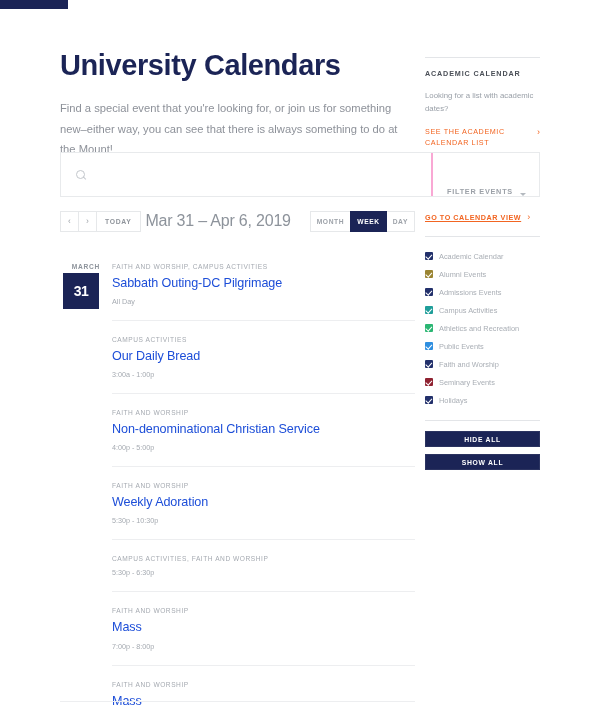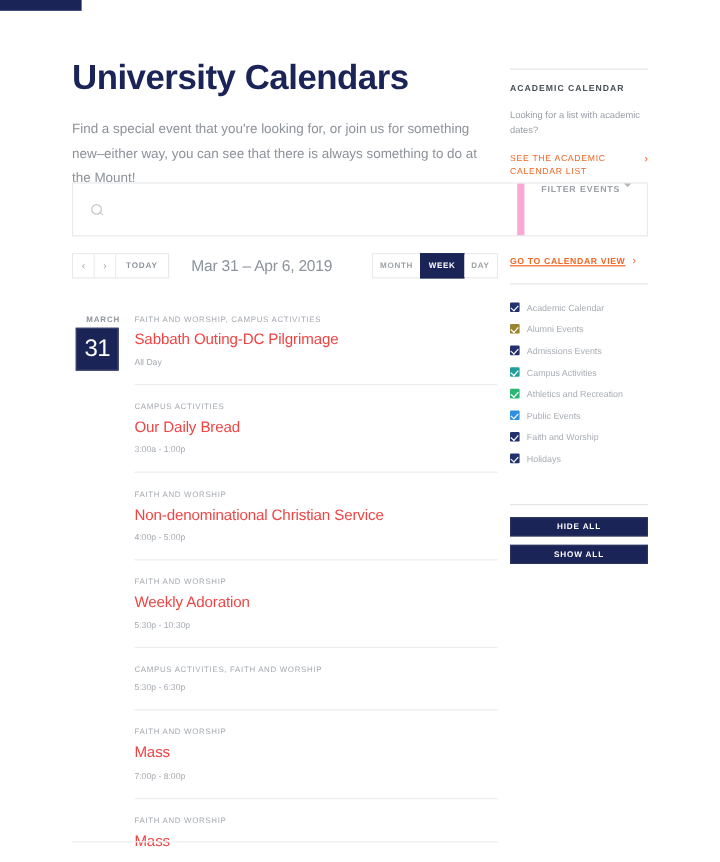--- a/index.html
+++ b/index.html
@@ -140,23 +140,23 @@
     outline: none;
     font-family: "Liberation Sans", sans-serif;
     font-size: 9.5px;
     color: #6f747c;
     width: 100%;
     background: transparent;
   }
   .search-input::placeholder { color: #b7bcc2; }
   .filter-area {
     width: 108px;
-    border-left: 6px solid #f9a8d4;
-    display: flex;
-    align-items: flex-start;
+    border-left: 2px solid #f9a8d4;
+    display: flex;
+    align-items: flex-end;
     justify-content: space-between;
     padding: 0 13px 0 14px;
     cursor: pointer;
   }
   .filter-label {
     font-size: 7.3px;
     font-weight: bold;
     letter-spacing: 0.75px;
     color: #9ca1a8;
     text-transform: uppercase;
@@ -198,21 +198,21 @@
     font-weight: bold;
     letter-spacing: 0.7px;
     color: #8f949b;
     border-right: none;
     padding: 0 8px;
     text-transform: uppercase;
   }
   .cal-range {
     flex: 1;
     text-align: center;
-    font-size: 13px;
+    font-size: 16px;
     color: #8d939b;
     letter-spacing: -0.2px;
     padding-right: 14px;
   }
   .viewgroup {
     display: flex;
     border: 1px solid #e6e8ea;
     height: 21px;
   }
   .viewbtn {
@@ -335,22 +335,22 @@
     text-transform: uppercase;
   }
   .day-num {
     margin-top: 4px;
     width: 34px; height: 34px;
     margin-left: 4px;
     background: #1b2456;
     border: 2px solid #1b2456;
     outline: 1px solid #1b2456;
     color: #ffffff;
-    font-size: 20px;
-    font-weight: normal;
+    font-size: 14px;
+    font-weight: bold;
     display: flex;
     align-items: center;
     justify-content: center;
     letter-spacing: -0.5px;
   }
   .day-events { flex: 1; }
 
   .event-item {
     padding: 15px 0 14px 0;
     border-bottom: 1px solid #edeef0;
@@ -359,21 +359,21 @@
   .event-item:first-child { padding-top: 17px; }
   .event-cats {
     font-size: 6.6px;
     letter-spacing: 0.55px;
     color: #a5aab1;
     text-transform: uppercase;
   }
   .event-title {
     margin-top: 6px;
     font-size: 12.6px;
-    color: #ef4444;
+    color: #1d4ed8;
     letter-spacing: -0.1px;
     line-height: 1.2;
   }
   .event-time {
     margin-top: 6px;
     font-size: 7.2px;
     color: #a5aab1;
   }
   .bottom-rule {
     position: absolute;
@@ -458,20 +458,24 @@
     </label>
     <label class="filter-row">
       <span class="cbox" style="background:#2f8fe0"></span>
       <span class="filter-text">Public Events</span>
     </label>
     <label class="filter-row">
       <span class="cbox" style="background:#22306b"></span>
       <span class="filter-text">Faith and Worship</span>
     </label>
     <label class="filter-row">
+      <span class="cbox" style="background:#8f2231"></span>
+      <span class="filter-text">Seminary Events</span>
+    </label>
+    <label class="filter-row">
       <span class="cbox" style="background:#22306b"></span>
       <span class="filter-text">Holidays</span>
     </label>
   </div>
 
   <div class="filter-actions">
     <div class="act-btn">HIDE ALL</div>
     <div class="act-btn">SHOW ALL</div>
   </div>
 

